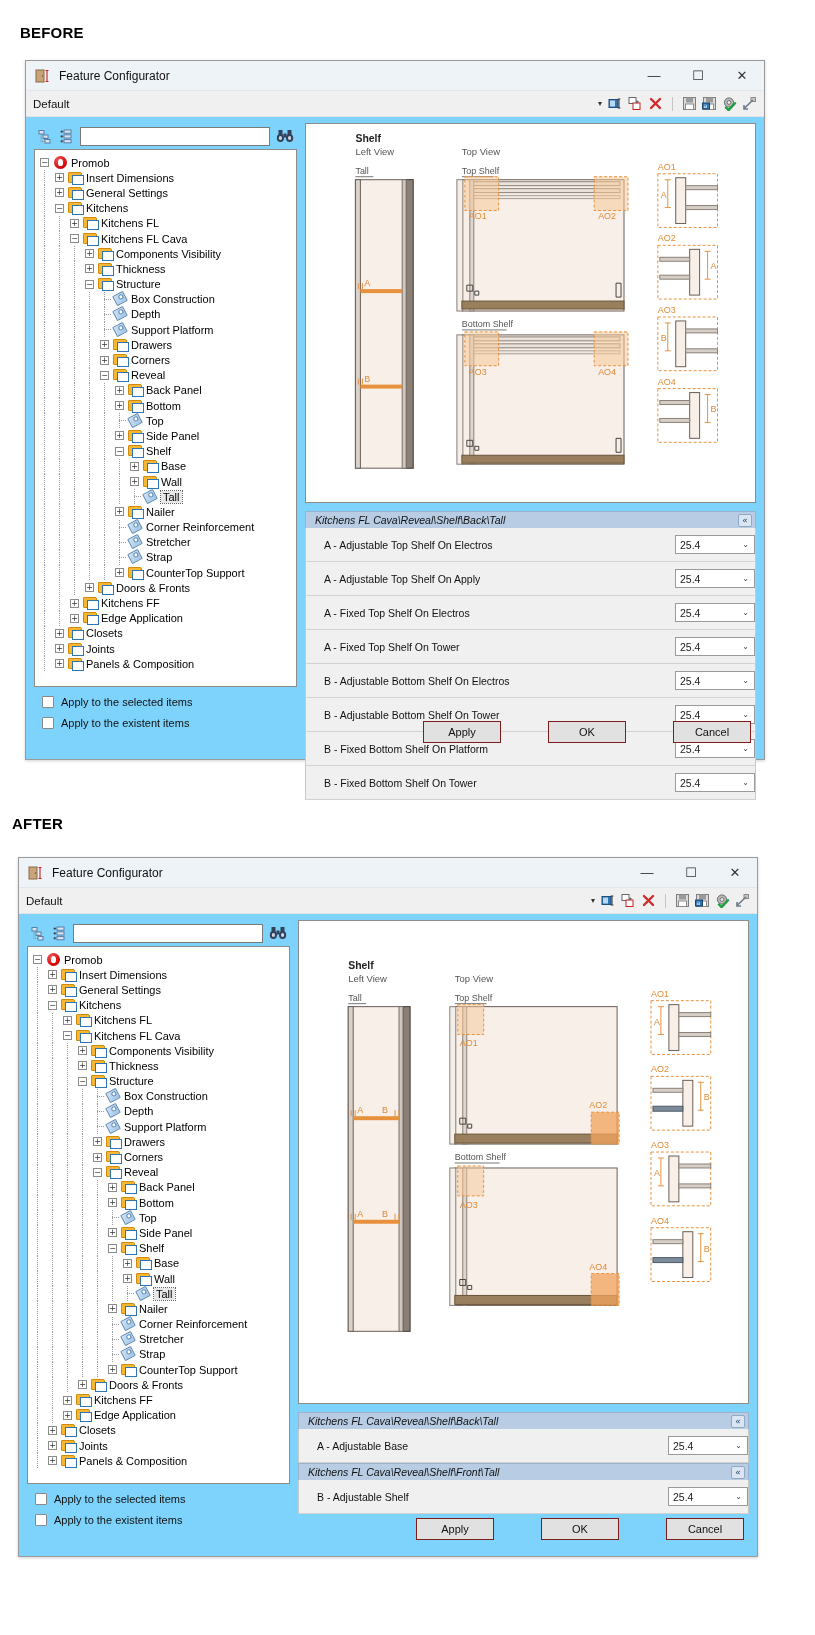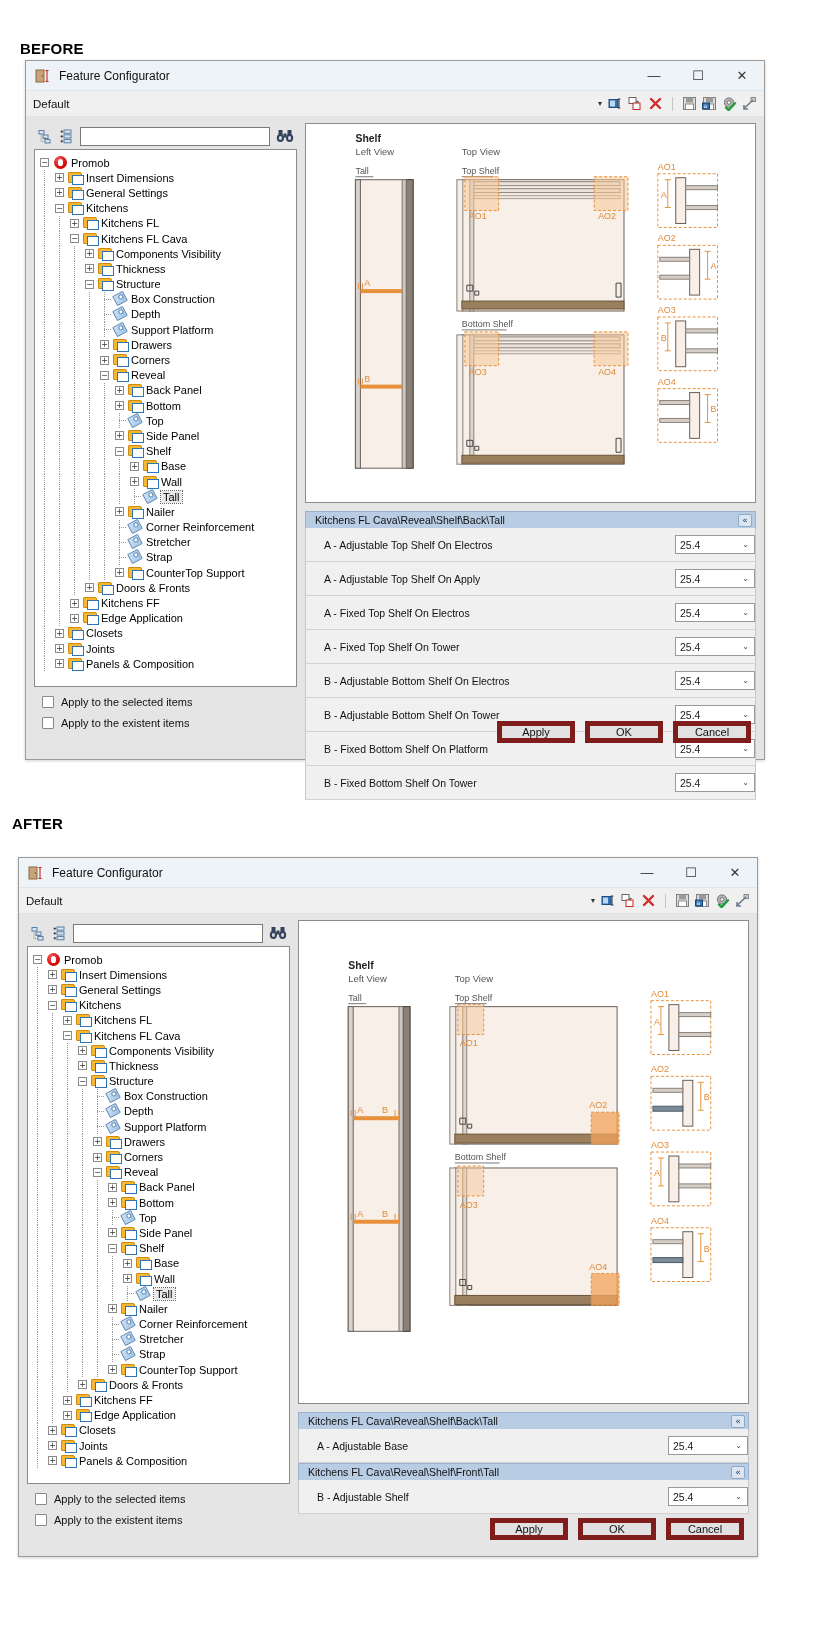--- a/index.html
+++ b/index.html
@@ -13,27 +13,27 @@
     position: relative;
     overflow: hidden;
   }
 
   .section-label {
     font-weight: bold;
     font-size: 15px;
     color: #000;
     letter-spacing: .2px;
   }
-  #before-label { position:absolute; left:20px; top:40px; }
+  #before-label { position:absolute; left:20px; top:24px; }
   #after-label  { position:absolute; left:12px; top:815px; }
 
   
   .window {
     position: absolute;
-    background: #e5e5e5;
+    background: #7dd3fc;
     border: 1px solid #9a9a9a;
     box-shadow: 0 1px 3px rgba(0,0,0,.18);
   }
   #win-before { left: 25px; top: 60px; width: 740px; height: 700px; }
   #win-after  { left: 18px; top: 857px; width: 740px; height: 700px; }
 
   .titlebar {
     height: 30px; background: #eef3f8;
     border-bottom: 1px solid #dfe6ee;
     display: flex; align-items: center;
@@ -131,21 +131,21 @@
     overflow:hidden;
   }
   #preview-before { height: 380px; }
   #preview-after  { height: 484px; }
 
   
   .grid { margin-top: 8px; }
   .grp-head {
     background:#b8cce4; height:17px; display:flex; align-items:center;
     padding-left:9px; font-size:10.5px; color:#111;
-    border:1px solid #9ab2cd; border-bottom:none; position:relative;
+    border:1px solid #9ab2cd; border-bottom:none; position:relative;font-style:italic;
   }
   .grp-chev {
     margin-left:auto; margin-right:3px; width:14px;height:13px;
     background:#dbe6f2; border:1px solid #8ea9c6; border-radius:2px;
     display:flex;align-items:center;justify-content:center;
     font-size:9px;color:#24486f; font-family:"DejaVu Sans",sans-serif;
   }
   .prow {
     height:34px; display:flex; align-items:center;
     border-bottom:1px solid #d2d2d2; background:#f0f0f0;
@@ -164,23 +164,23 @@
     font-family:"DejaVu Sans",sans-serif;
   }
 
   
   .footer {
     display:flex; justify-content:flex-end; gap:10px;
     padding: 0 13px;
     position:absolute; right:0; bottom:16px;
   }
   .btn {
-    width:78px; height:22px; background:#e1e1e1; border:5px solid #7f1d1d;
+    width:78px; height:22px; background:#e1e1e1; border:1px solid #7f1d1d;
     font-family:"Liberation Sans",sans-serif; font-size:11px; color:#111;
-    display:flex;align-items:center;justify-content:center;
+    display:flex;align-items:center;justify-content:center;margin-left:37px;
   }
 </style>
 </head>
 <body>
 
 <div id="before-label" class="section-label">BEFORE</div>
 <div id="after-label" class="section-label">AFTER</div>
 
 <div class="window" id="win-before">
 

